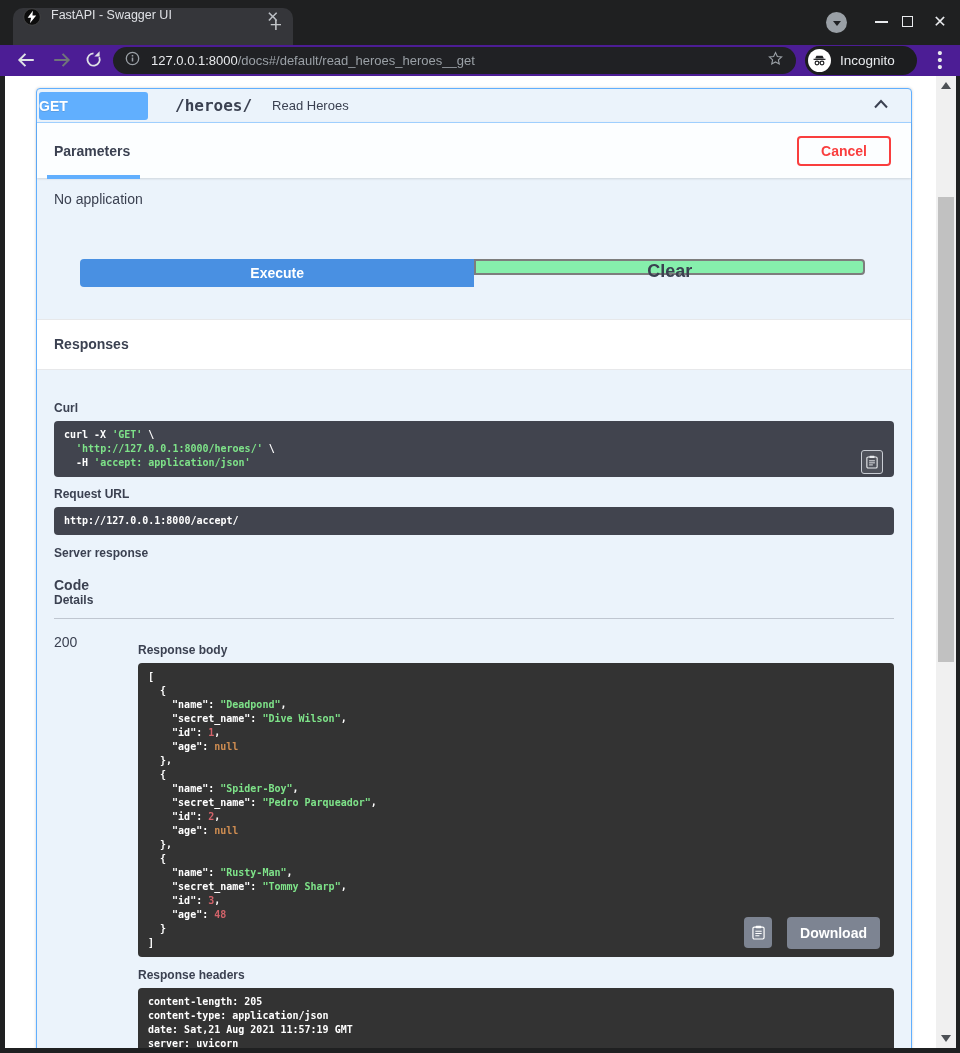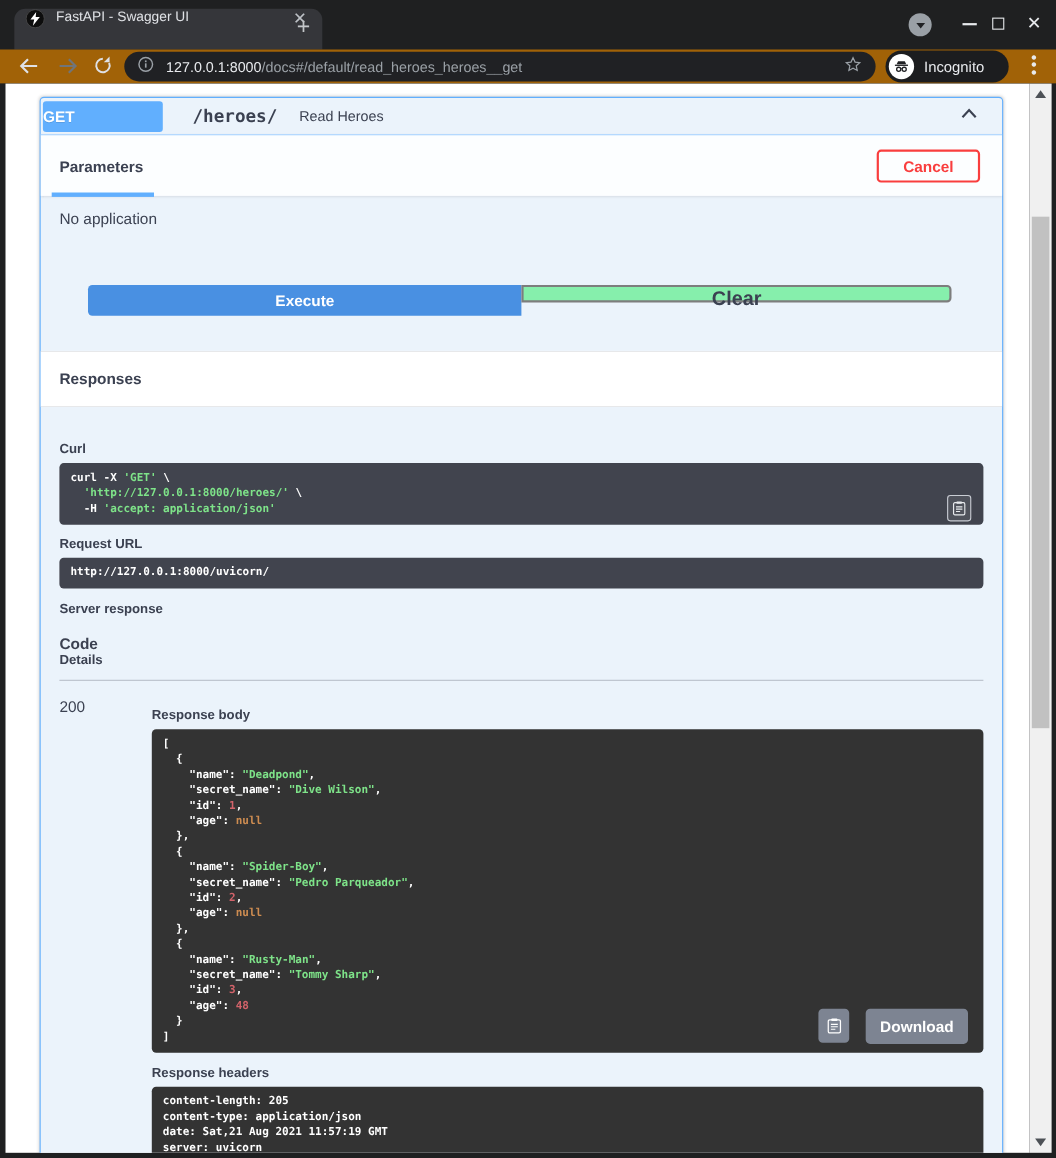--- a/index.html
+++ b/index.html
@@ -16,21 +16,21 @@
   .tab-close{ color:#bdc1c6; font-size:15px; padding:0 4px; }
   .new-tab{ position:absolute; left:262px; top:12px; color:#c3c6c9; font-size:21px; font-weight:300; width:28px; height:28px; text-align:center; line-height:26px;}
   .winctl{ position:absolute; top:0; right:0; height:45px; }
   .tab-search{ position:absolute; right:113px; top:12px; width:21px; height:21px; border-radius:50%;
     background:#9aa0a6; display:flex; align-items:center; justify-content:center; }
   .tab-search .caret{ width:0;height:0;border-left:4px solid transparent;border-right:4px solid transparent;border-top:5px solid #202124; margin-top:2px;}
   .min-btn{ position:absolute; right:72px; top:21px; width:13px; height:2px; background:#e8eaed; }
   .max-btn{ position:absolute; right:47px; top:16px; width:11px; height:11px; border:1.6px solid #e8eaed; }
   .cls-btn{ position:absolute; right:12px; top:14px; width:16px; height:16px; color:#e8eaed; font-size:16px; line-height:15px; text-align:center;}
 
-  .toolbar{ position:absolute; top:45px; left:0; right:0; height:31px; background:#a16207; }
+  .toolbar{ position:absolute; top:45px; left:0; right:0; height:31px; background:#4c1d95; }
   .nav-ic{ position:absolute; top:5px; width:22px; height:22px; }
   .omnibox{ position:absolute; left:113px; top:2px; width:683px; height:27px; background:#202124;
     border-radius:14px; display:flex; align-items:center; padding:0 12px; }
   .url-text{ font-size:13px; margin-left:11px; white-space:nowrap; overflow:hidden; flex:1;}
   .url-host{ color:#e8eaed; }
   .url-rest{ color:#9aa0a6; }
   .incog{ position:absolute; left:805px; top:1px; width:112px; height:29px; background:#1c1d1f;
     border-radius:15px; display:flex; align-items:center; padding:0 3px;}
   .incog-circ{ width:23px; height:23px; border-radius:50%; background:#fff; display:flex; align-items:center; justify-content:center;}
   .incog-label{ color:#e8eaed; font-size:13.5px; margin-left:9px; }
@@ -219,21 +219,21 @@
             <div class="code-label">Curl</div>
             <pre class="dark"><code id="curl-code"><span>curl -X </span><span class="str">'GET'</span><span> \</span>
 <span>  </span><span class="str">'http://127.0.0.1:8000/heroes/'</span><span> \</span>
 <span>  -H </span><span class="str">'accept: application/json'</span></code><span class="curl-copy"><svg viewBox="0 0 14 16" width="12" height="14">
                     <rect x="1" y="2.2" width="12" height="12.8" rx="1.5" fill="none" stroke="currentColor" stroke-width="1.3"></rect>
                     <rect x="4" y="0.8" width="6" height="2.6" rx="0.8" fill="currentColor"></rect>
                     <path d="M3.6 6.6h6.8M3.6 9h6.8M3.6 11.4h4.4" stroke="currentColor" stroke-width="1.1" fill="none"></path>
                   </svg></span></pre>
 
             <div class="code-label mt10">Request URL</div>
-            <pre class="dark requrl"><span>http://127.0.0.1:8000/uvicorn/</span></pre>
+            <pre class="dark requrl"><span>http://127.0.0.1:8000/accept/</span></pre>
 
             <div class="code-label mt11">Server response</div>
 
             <div class="resp-table">
               <div class="tbl-head">
                 <span class="col-code-h">Code</span>
                 <span class="col-det-h">Details</span>
               </div>
               <div class="tbl-row">
                 <span class="col-code">200</span>

